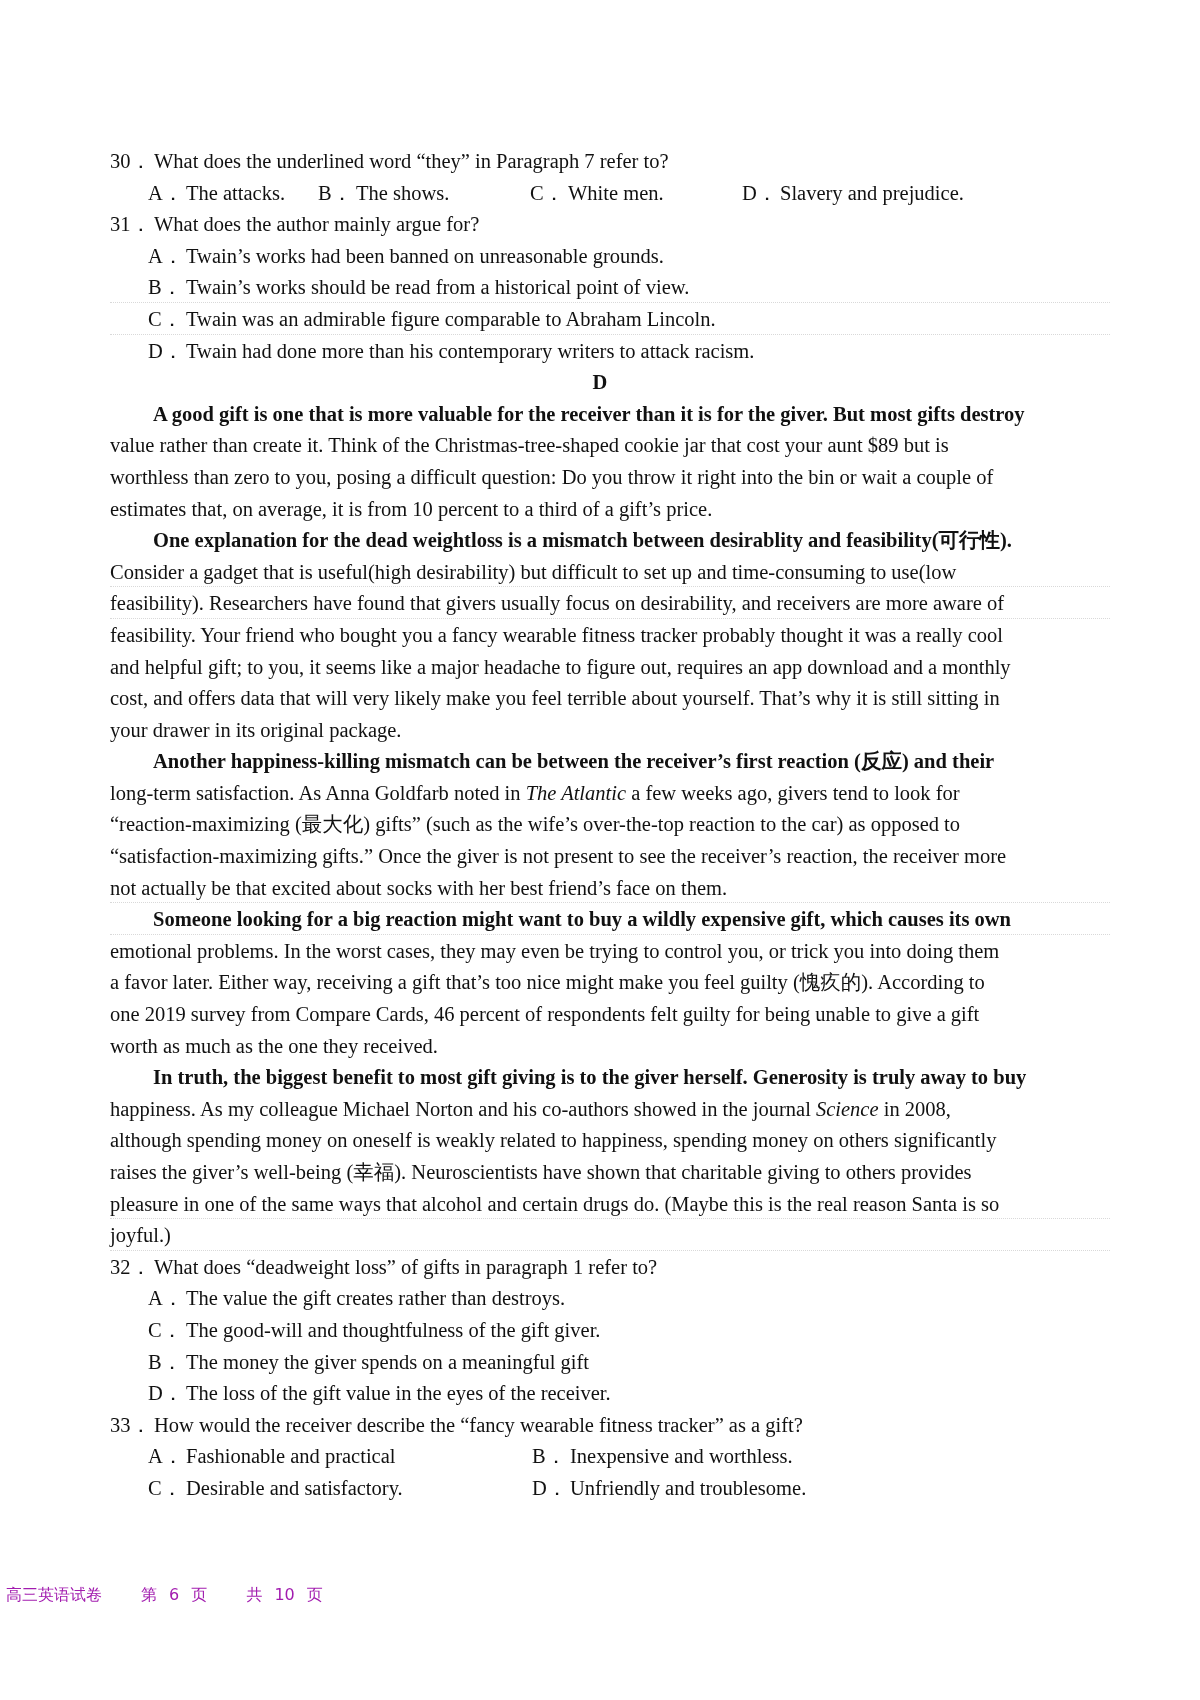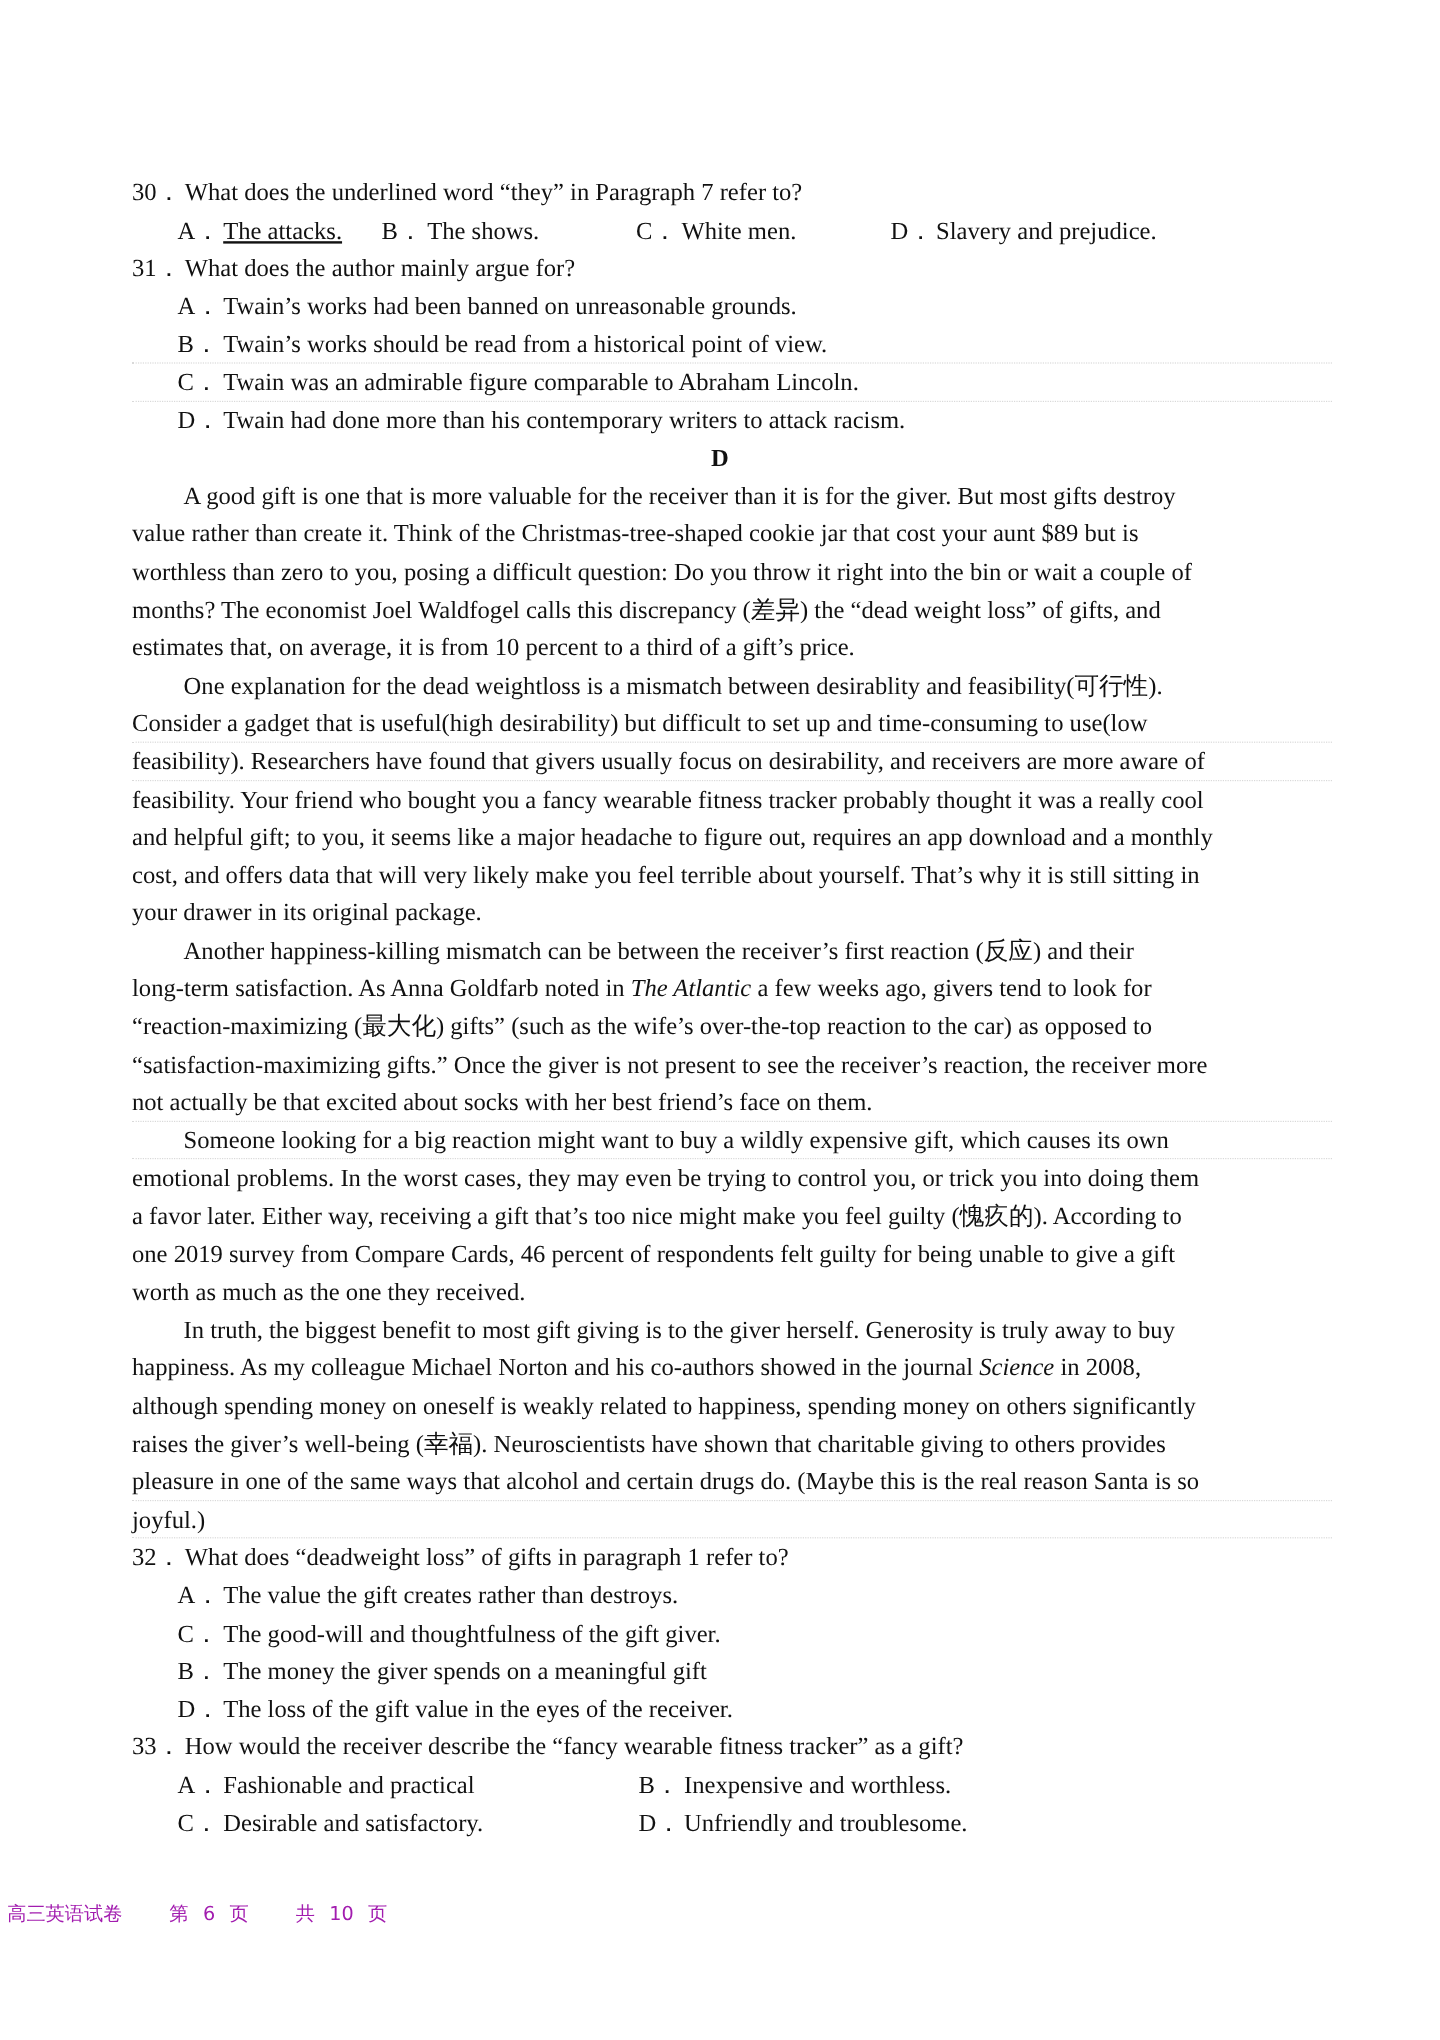--- a/index.html
+++ b/index.html
@@ -43,31 +43,32 @@
     .opt-row {
       padding-left: 38px;
     }
     .opt {
       display: inline-block;
     }
     .opt-letter {
       display: inline-block;
       width: 38px;
     }
-    .opts4 .opt:nth-child(1) { width: 170px; text-decoration: underline; }
+    .opts4 .opt:nth-child(1) { width: 170px; }
     .opts4 .opt:nth-child(2) { width: 212px; }
     .opts4 .opt:nth-child(3) { width: 212px; }
     .opts2 .opt:nth-child(1) { width: 384px; }
     .section-title {
       text-align: center;
       font-weight: bold;
       padding-right: 10px;
     }
     .indent {
       padding-left: 43px;
+      font-weight: bold;
     }
     i { font-style: italic; }
     .footer {
       position: absolute;
       left: 0;
       width: 1200px;
       top: 1585px;
       font-family: "DejaVu Sans", sans-serif;
       font-size: 16px;
       color: #a21caf;
@@ -95,21 +96,20 @@
   <div class="line opt-row dotted"><span class="opt-letter">B．</span><span>Twain’s works should be read from a historical point of view.</span></div>
   <div class="line opt-row dotted"><span class="opt-letter">C．</span><span>Twain was an admirable figure comparable to Abraham Lincoln.</span></div>
   <div class="line opt-row"><span class="opt-letter">D．</span><span>Twain had done more than his contemporary writers to attack racism.</span></div>
 
   <div class="line section-title">D</div>
 
   <div>
     <div class="line indent">A good gift is one that is more valuable for the receiver than it is for the giver. But most gifts destroy</div>
     <div class="line">value rather than create it. Think of the Christmas-tree-shaped cookie jar that cost your aunt $89 but is</div>
     <div class="line">worthless than zero to you, posing a difficult question: Do you throw it right into the bin or wait a couple of</div>
-    <div class="line">months? The economist Joel Waldfogel calls this discrepancy (差异) the “dead weight loss” of gifts, and</div>
     <div class="line">estimates that, on average, it is from 10 percent to a third of a gift’s price.</div>
   </div>
 
   <div>
     <div class="line indent">One explanation for the dead weightloss is a mismatch between desirablity and feasibility(可行性).</div>
     <div class="line dotted">Consider a gadget that is useful(high desirability) but difficult to set up and time-consuming to use(low</div>
     <div class="line dotted">feasibility). Researchers have found that givers usually focus on desirability, and receivers are more aware of</div>
     <div class="line">feasibility. Your friend who bought you a fancy wearable fitness tracker probably thought it was a really cool</div>
     <div class="line">and helpful gift; to you, it seems like a major headache to figure out, requires an app download and a monthly</div>
     <div class="line">cost, and offers data that will very likely make you feel terrible about yourself. That’s why it is still sitting in</div>

